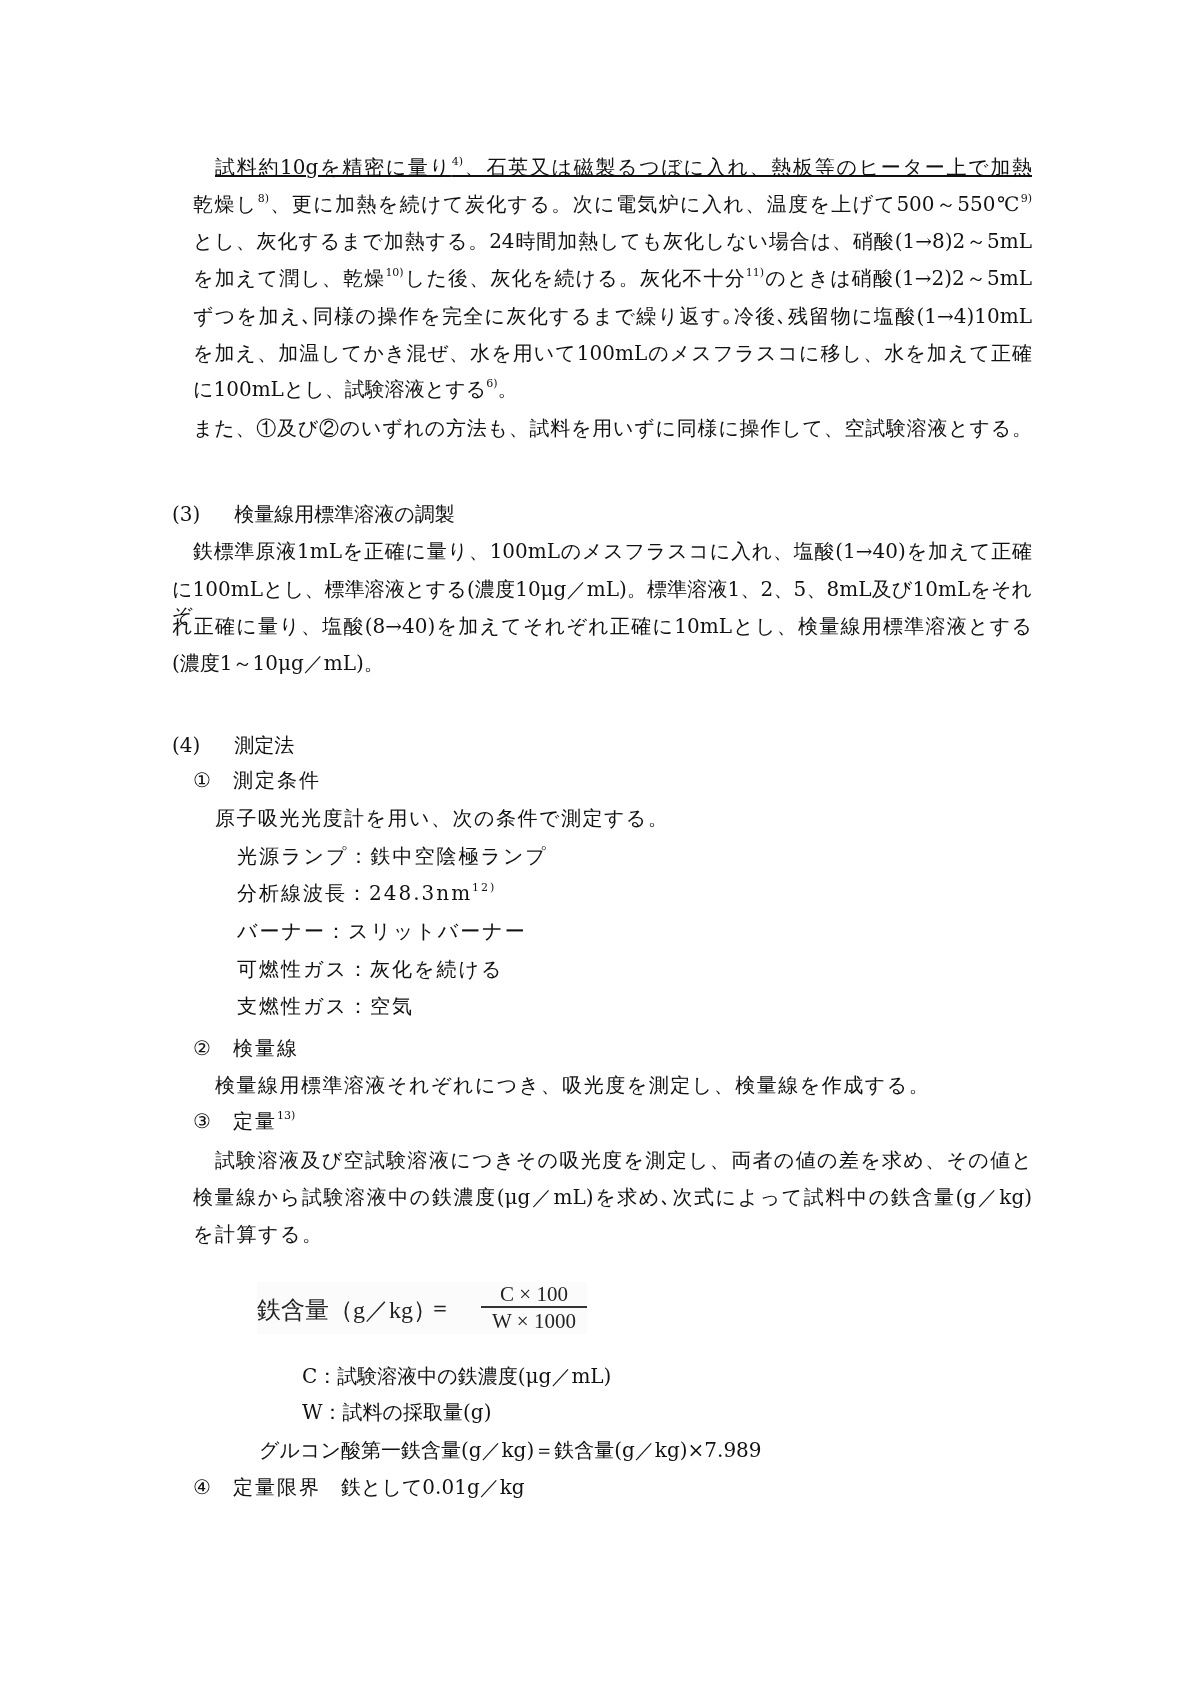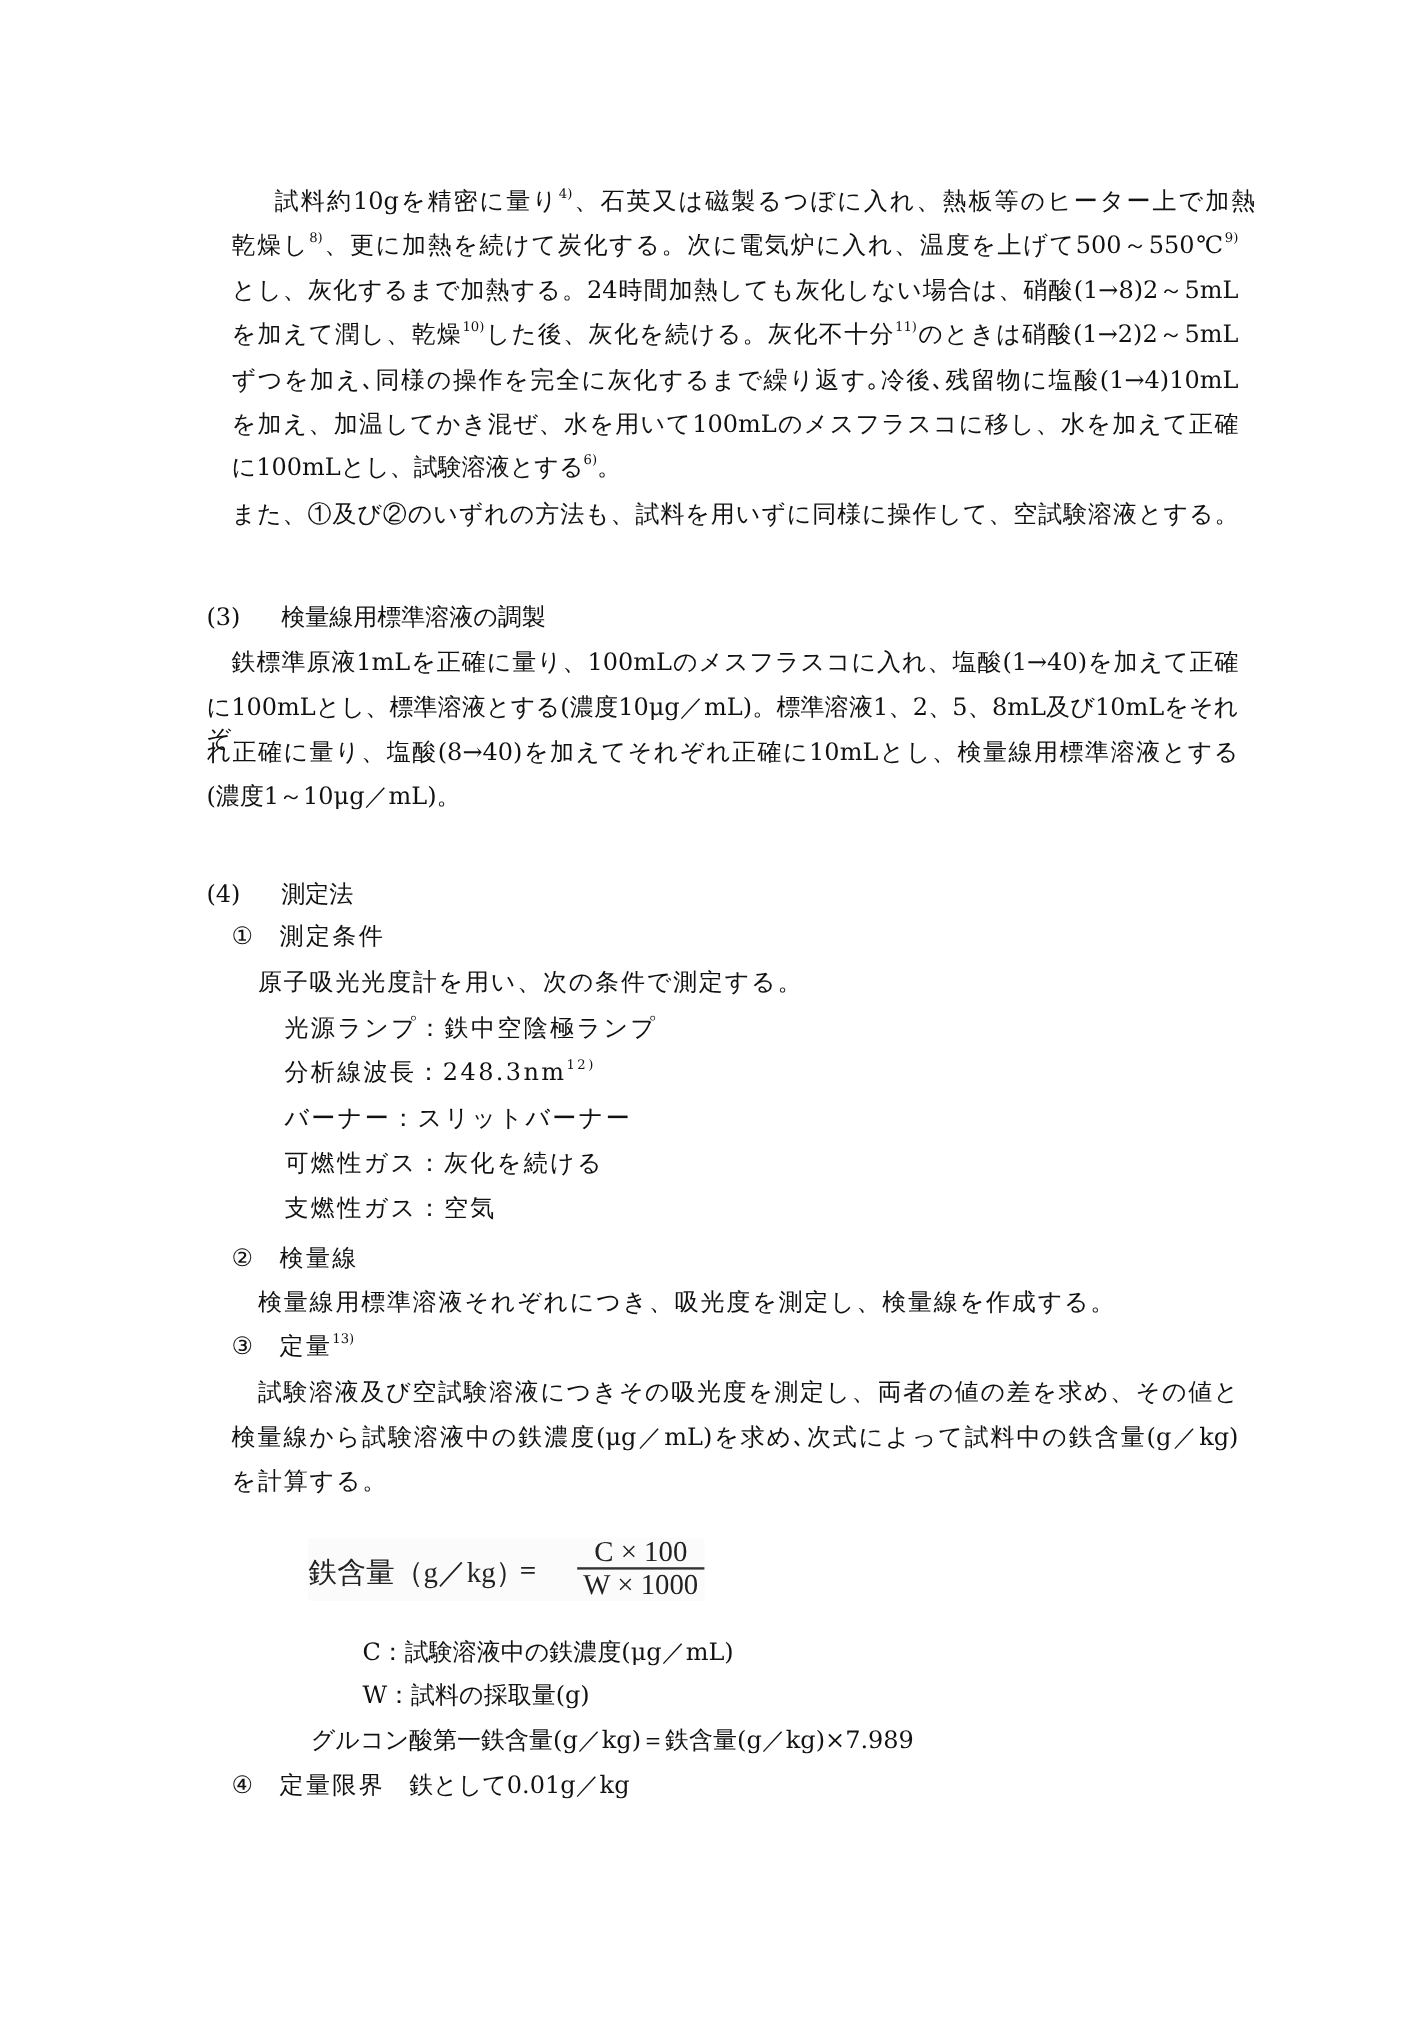--- a/index.html
+++ b/index.html
@@ -5,30 +5,30 @@
   html, body { margin: 0; padding: 0; background: #ffffff; }
   body { width: 1181px; height: 1695px; position: relative; overflow: hidden;
          font-family: "DejaVu Serif", "Liberation Serif", serif; color: #111111; }
   .ln { position: absolute; font-size: 20px; line-height: 26px; white-space: nowrap; letter-spacing: 0px; }
   .jl { text-align: justify; text-align-last: justify; white-space: normal; }
   sup { font-size: 11px; vertical-align: 9px; line-height: 0; }
   .formula { position: absolute; left: 257px; top: 1282px; width: 330px; height: 52px; background: #fbfbfb;
              font-family: "Liberation Serif", "DejaVu Serif", serif; color: #222; }
   .f-lhs { position: absolute; left: 0; top: 12px; font-size: 24px; white-space: nowrap; }
   .f-eq { position: absolute; left: 172px; top: 11px; font-size: 22px; }
-  .f-frac { position: absolute; left: 222px; top: 0; width: 110px; text-align: center; font-size: 24px; }
+  .f-frac { position: absolute; left: 222px; top: 0; width: 110px; text-align: center; font-size: 21px; }
   .f-num { display: block; height: 24px; line-height: 24px; }
   .f-bar { display: block; height: 0; border-top: 2px solid #333; margin: 0 2px; }
   .f-den { display: block; height: 26px; line-height: 26px; }
 </style>
 </head>
 <body>
 
 <div>
-  <div class="ln jl" style="left:229px; top:154px; width:817px;">
+  <div class="ln jl" style="left:215px; top:154px; width:817px;text-decoration:underline;">
     <span>試料約10gを精密に量り</span><sup>4)</sup><span>、石英又は磁製るつぼに入れ、熱板等のヒーター上で加熱</span>
   </div>
   <div class="ln jl" style="left:193px; top:191px; width:839px;">
     <span>乾燥し</span><sup>8)</sup><span>、更に加熱を続けて炭化する。次に電気炉に入れ、温度を上げて500～550℃</span><sup>9)</sup>
   </div>
   <div class="ln jl" style="left:193px; top:228px; width:839px;">
     <span>とし、灰化するまで加熱する。24時間加熱しても灰化しない場合は、硝酸(1→8)2～5mL</span>
   </div>
   <div class="ln jl" style="left:193px; top:265px; width:839px;">
     <span>を加えて潤し、乾燥</span><sup>10)</sup><span>した後、灰化を続ける。灰化不十分</span><sup>11)</sup><span>のときは硝酸(1→2)2～5mL</span>

